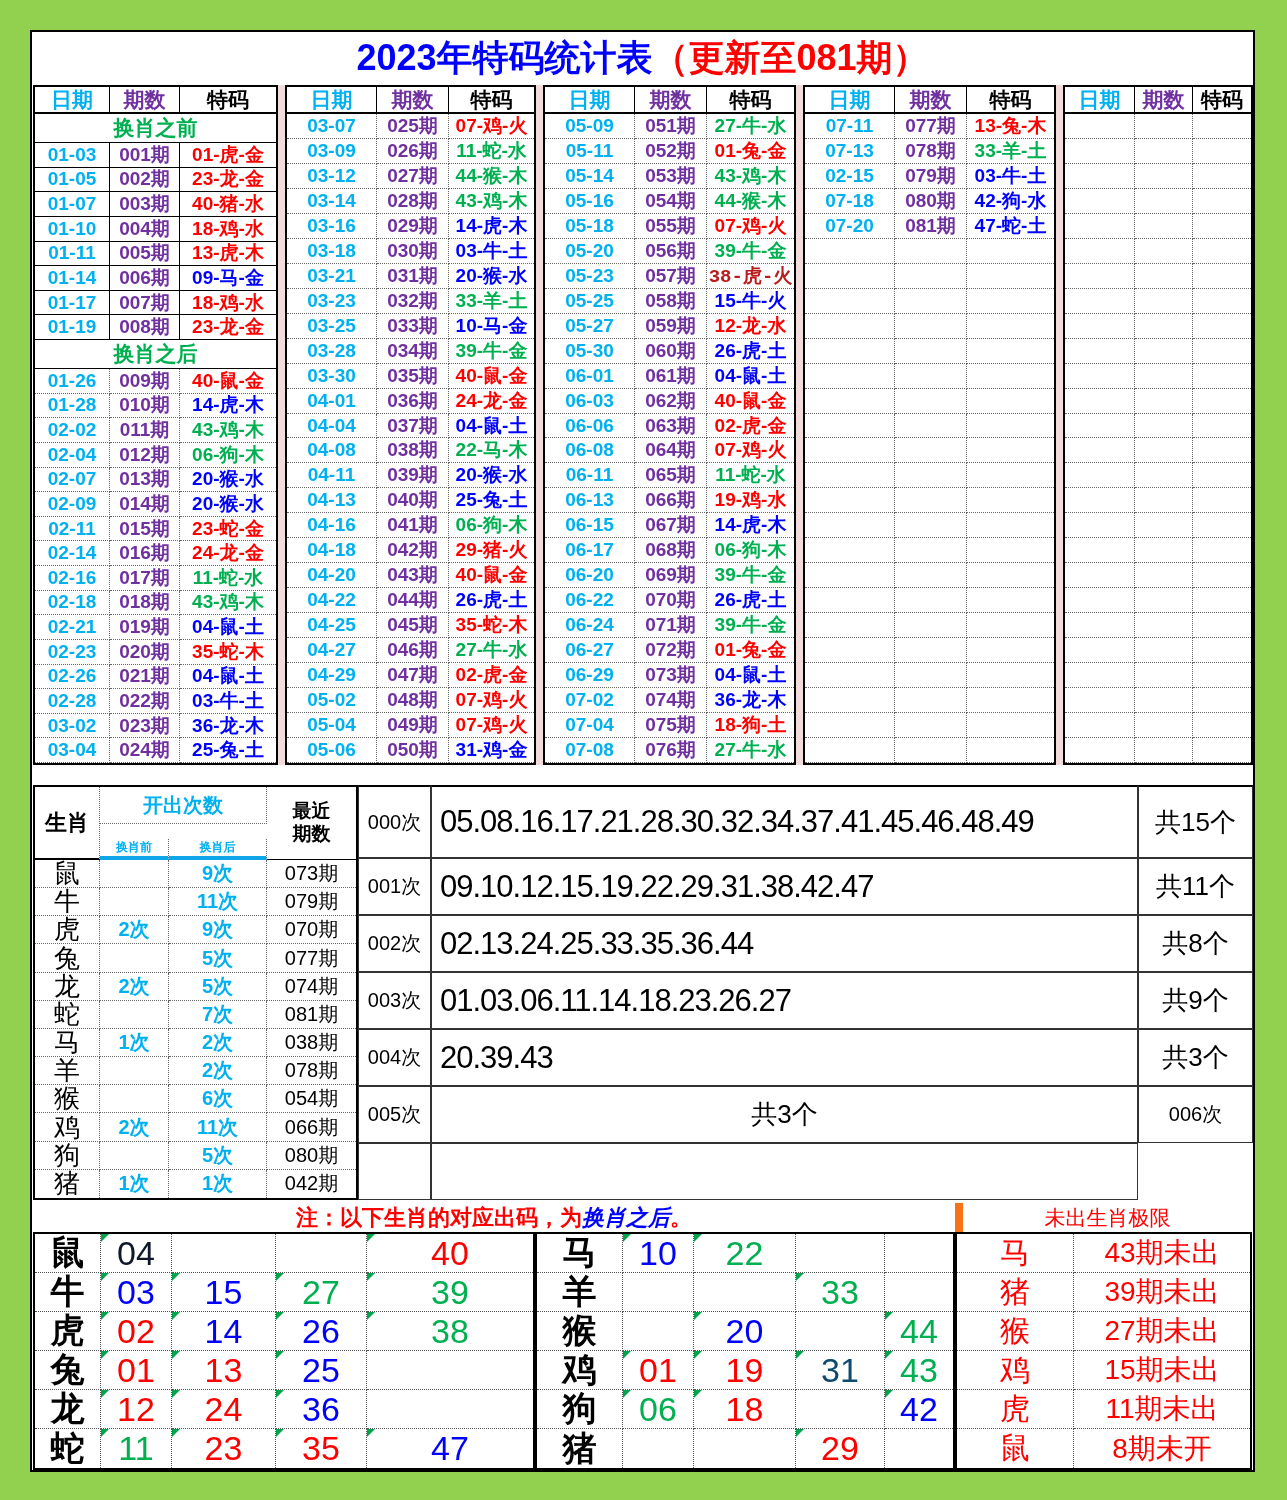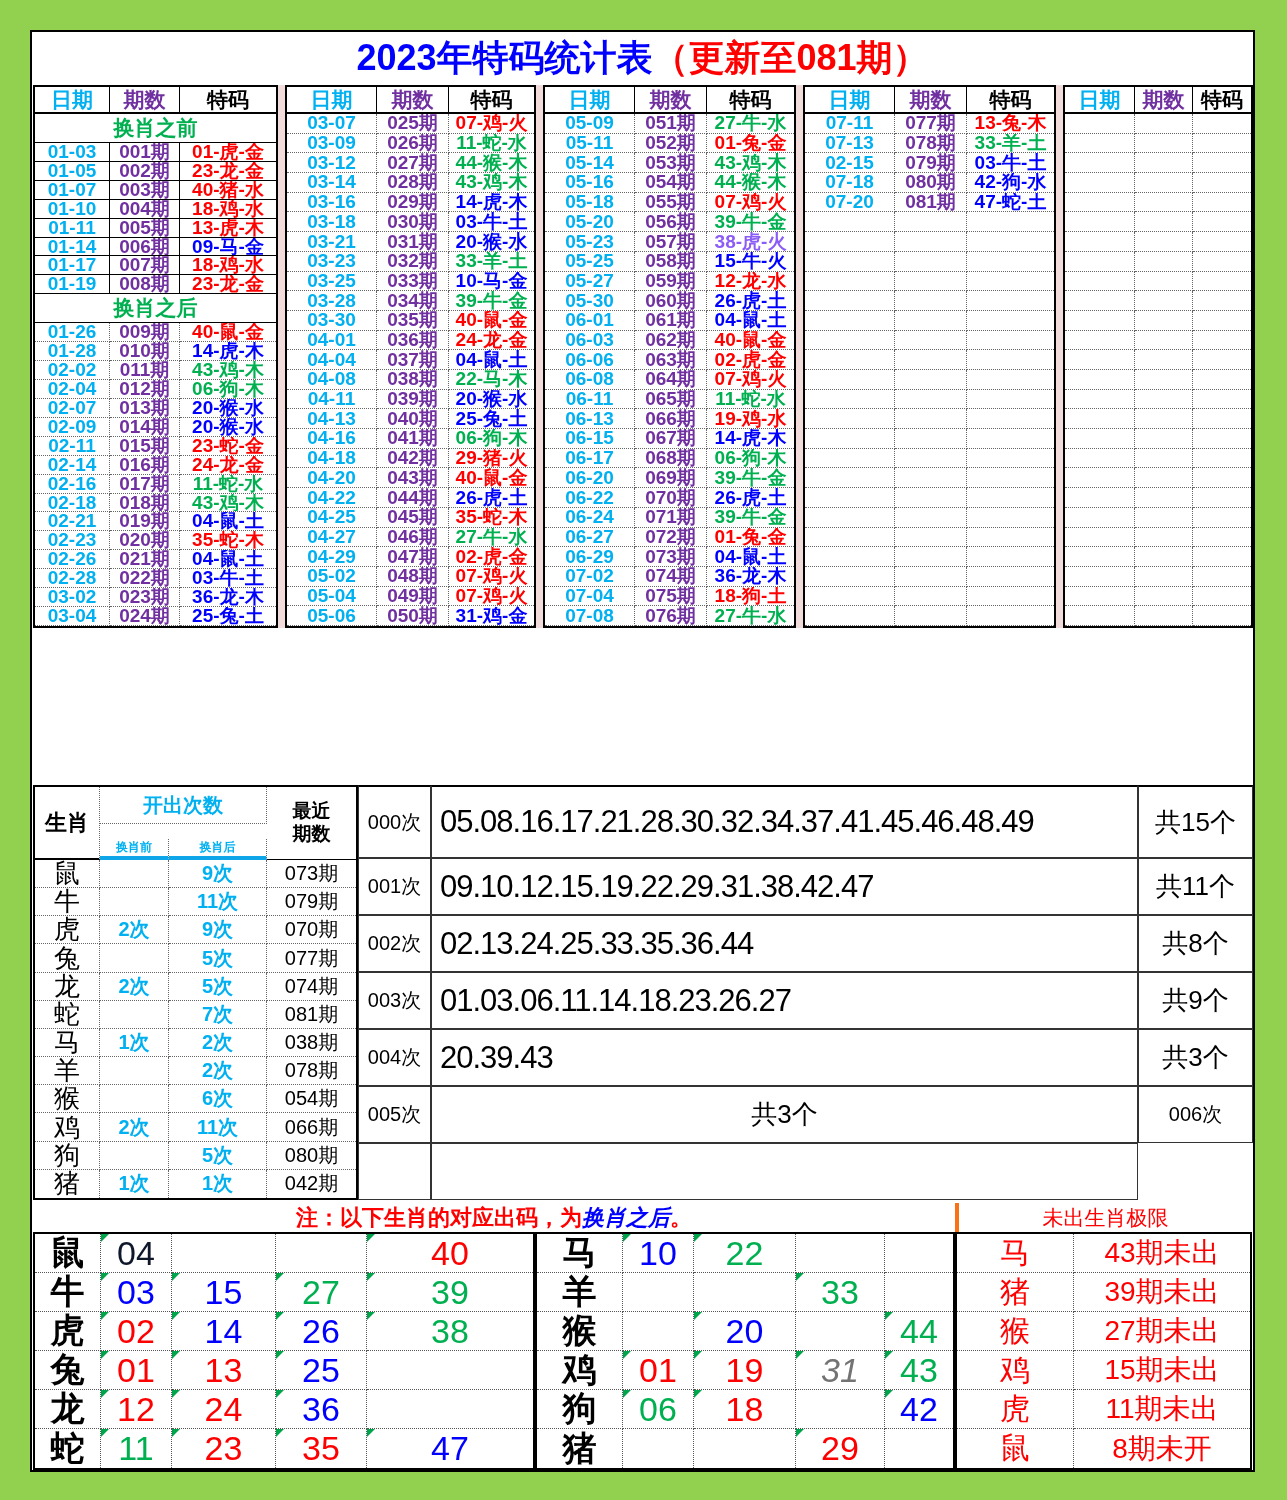--- a/index.html
+++ b/index.html
@@ -4,21 +4,21 @@
 <style>
   html,body{margin:0;padding:0;}
   body{font-family:"Liberation Sans","DejaVu Sans",sans-serif;}
   .frame{position:relative;width:1287px;height:1500px;background:#92d050;}
   .sheet{position:absolute;left:30px;top:30px;width:1221px;height:1438px;background:#ffffff;border:2px solid #000;}
   
   .title{position:absolute;top:0;left:0;width:100%;height:52px;display:flex;align-items:center;justify-content:center;font-size:36px;font-weight:bold;white-space:nowrap;}
   .title .t-main{color:#0000ff;}
   .title .t-upd{color:#ff0000;}
   
-  .main-table{position:absolute;top:53px;left:0;width:100%;height:543px;text-align:right;}
+  .main-table{position:absolute;top:53px;left:0;width:100%;height:680px;text-align:right;}
   .strip{position:absolute;top:0;height:100%;width:7px;background:#f2dcdb;}
   .tgroup{position:absolute;top:0;height:100%;border:2px solid #000;display:grid;grid-template-rows:27px repeat(26,1fr);box-sizing:border-box;background:#fff;}
   .g0{left:1px;width:245px;grid-template-columns:75px 70px 1fr;}
   .g1{left:253px;width:251px;grid-template-columns:90px 72px 1fr;}
   .g2{left:511px;width:253px;grid-template-columns:90px 72px 1fr;}
   .g3{left:771px;width:253px;grid-template-columns:90px 72px 1fr;}
   .g4{left:1031px;width:190px;grid-template-columns:70px 58px 1fr;}
   .mh{display:flex;align-items:center;justify-content:center;font-size:21px;font-weight:bold;border-right:1px solid #000;border-bottom:2px solid #000;overflow:hidden;}
   .mh.last{border-right:none;}
   .mh.date-h{color:#00b0f0;}
@@ -48,21 +48,21 @@
   .fq{border:1px solid #333;border-top:2px solid #000;box-sizing:border-box;display:flex;align-items:center;overflow:hidden;}
   .fq.rowb{border-top:1px solid #333;}
   .fq-label{justify-content:center;font-size:20px;color:#000;}
   .fq-nums{font-size:31px;color:#000;padding-left:8px;letter-spacing:-1px;white-space:nowrap;}
   .fq-count{justify-content:center;font-size:26px;color:#000;}
   
   .bottom{position:absolute;top:1171px;left:0;width:100%;height:267px;}
   .bnote{position:absolute;top:0;left:1px;width:922px;height:29px;display:flex;align-items:center;justify-content:center;font-size:22px;font-weight:bold;white-space:nowrap;}
   .bnote .red{color:#ff0000;}
   .bnote .hl{color:#0000ff;font-style:italic;}
-  .blimit-title{position:absolute;top:0;left:923px;width:297px;height:29px;border-left:4px solid #f97316;box-sizing:border-box;display:flex;align-items:center;justify-content:center;color:#ff0000;font-size:21px;}
+  .blimit-title{position:absolute;top:0;left:923px;width:297px;height:29px;border-left:8px solid #f97316;box-sizing:border-box;display:flex;align-items:center;justify-content:center;color:#ff0000;font-size:21px;}
   .bgrid{position:absolute;top:29px;bottom:0;border:2px solid #000;box-sizing:border-box;display:grid;grid-template-rows:repeat(6,1fr);background:#fff;}
   .bleft{left:1px;width:502px;grid-template-columns:66px 71px 104px 91px 1fr;}
   .bright{left:503px;width:420px;grid-template-columns:86px 71px 102px 89px 1fr;}
   .blimits{left:923px;width:297px;grid-template-columns:117px 1fr;}
   .bc{position:relative;display:flex;align-items:center;justify-content:center;border-right:1px dotted #555;border-bottom:1px dotted #555;overflow:hidden;}
   .bc.lastcol{border-right:none;}
   .bc.lastrow{border-bottom:none;}
   .b-zodiac{font-size:34px;color:#000;font-weight:bold;}
   .b-num{font-size:34px;}
   .bc.marked::before{content:"";position:absolute;left:0;top:0;width:0;height:0;border-top:8px solid #00a44a;border-right:8px solid transparent;}
@@ -262,21 +262,21 @@
           <div class="mcell issue">054期</div>
           <div class="mcell code last" style="color: rgb(0, 176, 80);">44-猴-木</div>
           <div class="mcell date">05-18</div>
           <div class="mcell issue">055期</div>
           <div class="mcell code last" style="color: rgb(255, 0, 0);">07-鸡-火</div>
           <div class="mcell date">05-20</div>
           <div class="mcell issue">056期</div>
           <div class="mcell code last" style="color: rgb(0, 176, 80);">39-牛-金</div>
           <div class="mcell date">05-23</div>
           <div class="mcell issue">057期</div>
-          <div class="mcell code last" style="color: #8b5cf6;">38-虎-火</div>
+          <div class="mcell code last" style="color: #b91c1c; font-family: Liberation Mono, monospace;">38-虎-火</div>
           <div class="mcell date">05-25</div>
           <div class="mcell issue">058期</div>
           <div class="mcell code last" style="color: rgb(0, 0, 255);">15-牛-火</div>
           <div class="mcell date">05-27</div>
           <div class="mcell issue">059期</div>
           <div class="mcell code last" style="color: rgb(255, 0, 0);">12-龙-水</div>
           <div class="mcell date">05-30</div>
           <div class="mcell issue">060期</div>
           <div class="mcell code last" style="color: rgb(0, 0, 255);">26-虎-土</div>
           <div class="mcell date">06-01</div>
@@ -629,21 +629,21 @@
           <div class="bc b-num marked" style="color: rgb(0, 176, 80);">33</div>
           <div class="bc b-num lastcol"></div>
           <div class="bc b-zodiac">猴</div>
           <div class="bc b-num"></div>
           <div class="bc b-num marked" style="color: rgb(0, 0, 255);">20</div>
           <div class="bc b-num"></div>
           <div class="bc b-num lastcol marked" style="color: rgb(0, 176, 80);">44</div>
           <div class="bc b-zodiac">鸡</div>
           <div class="bc b-num marked" style="color: rgb(255, 0, 0);">01</div>
           <div class="bc b-num marked" style="color: rgb(255, 0, 0);">19</div>
-          <div class="bc b-num marked" style="color: #737373; font-style: italic;">31</div>
+          <div class="bc b-num marked" style="color: #0c4a6e;">31</div>
           <div class="bc b-num lastcol marked" style="color: rgb(0, 176, 80);">43</div>
           <div class="bc b-zodiac">狗</div>
           <div class="bc b-num marked" style="color: rgb(0, 176, 80);">06</div>
           <div class="bc b-num marked" style="color: rgb(255, 0, 0);">18</div>
           <div class="bc b-num"></div>
           <div class="bc b-num lastcol marked" style="color: rgb(0, 0, 255);">42</div>
           <div class="bc b-zodiac lastrow">猪</div>
           <div class="bc b-num lastrow"></div>
           <div class="bc b-num lastrow"></div>
           <div class="bc b-num lastrow marked" style="color: rgb(255, 0, 0);">29</div>

